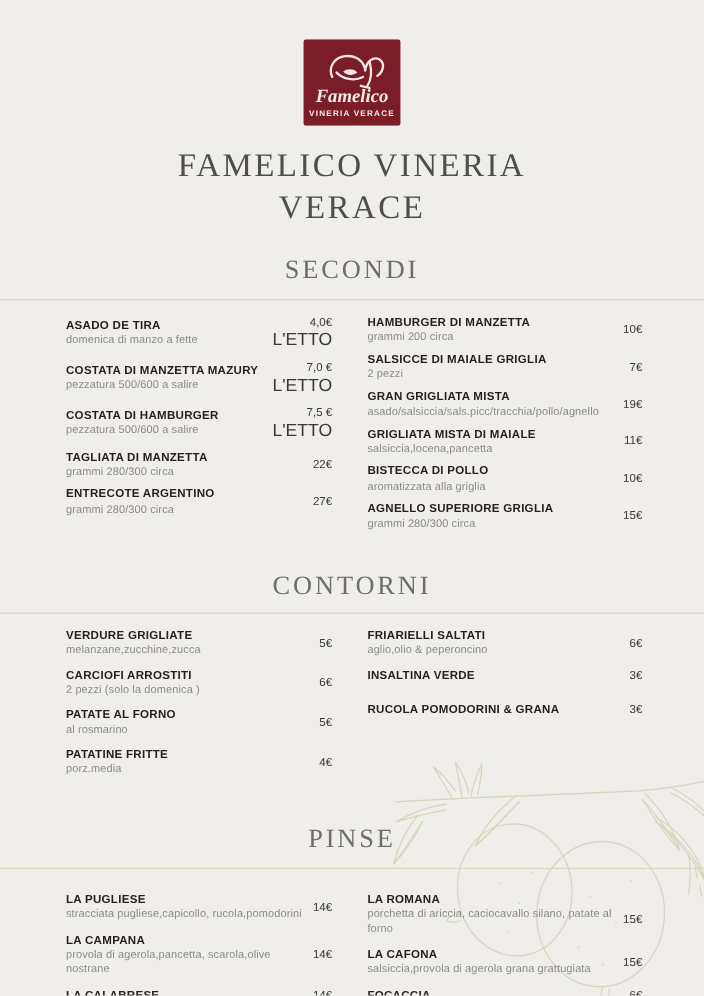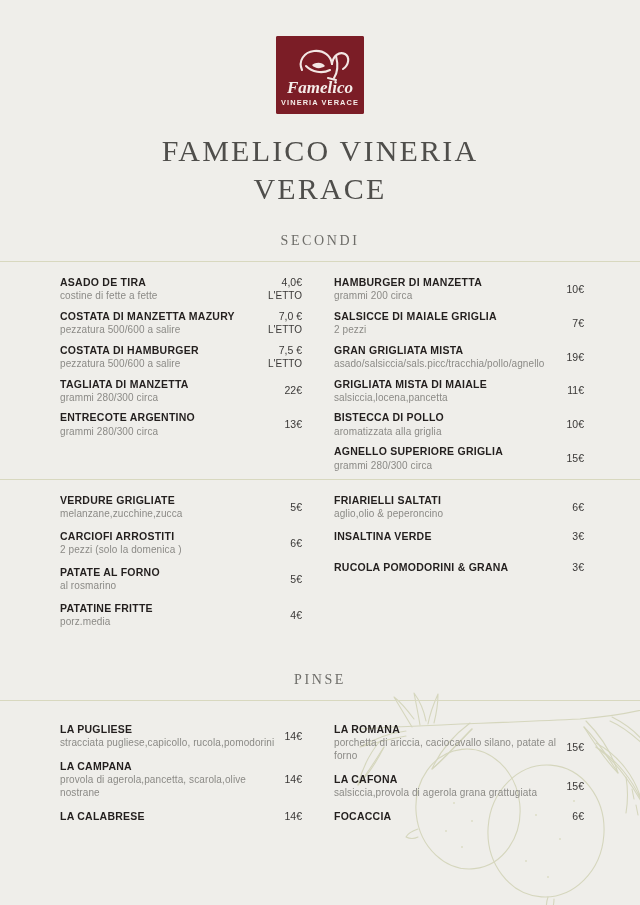--- a/index.html
+++ b/index.html
@@ -63,21 +63,21 @@
     letter-spacing: 2.2px;
     color: #4f4e4b;
   }
 
   
   .section-head {
     position: relative;
     z-index: 2;
     text-align: center;
     font-family: "Liberation Serif", serif;
-    font-size: 14px;
+    font-size: 24px;
     letter-spacing: 2.6px;
     color: #6e6d69;
     font-weight: 400;
   }
   .rule {
     position: relative;
     z-index: 2;
     height: 1px;
     background: #d8d8bf;
     width: 100%;
@@ -127,21 +127,21 @@
     flex: 0 0 auto;
     text-align: right;
     font-size: 10.5px;
     color: #3a3837;
     padding-left: 10px;
     line-height: 1.25;
     white-space: nowrap;
   }
   .item-price .unit {
     display: block;
-    font-size: 10px;
+    font-size: 16px;
     color: #3a3837;
     line-height: 1.3;
   }
 
   
   .sec-secondi  { margin-top: 14px; }
   .sec-contorni { margin-top: 14px; }
   .sec-pinse    { margin-top: 22px; }
 
   .sec-pinse .item { margin-bottom: 10px; }
@@ -221,21 +221,21 @@
 
   <div class="section-head head-secondi">SECONDI</div>
   <div class="rule"></div>
 
   <div class="menu-section sec-secondi">
     <div class="col left">
 
       <div class="item">
         <div class="item-text">
           <div class="item-name">ASADO DE TIRA</div>
-          <div class="item-desc">costine di fette a fette</div>
+          <div class="item-desc">domenica di manzo a fette</div>
         </div>
         <div class="item-price">
           <span>4,0€</span>
           <span class="unit">L'ETTO</span>
         </div>
       </div>
 
       <div class="item">
         <div class="item-text">
           <div class="item-name">COSTATA DI MANZETTA MAZURY</div>
@@ -267,21 +267,21 @@
           <span>22€</span>
         </div>
       </div>
 
       <div class="item">
         <div class="item-text">
           <div class="item-name">ENTRECOTE ARGENTINO</div>
           <div class="item-desc">grammi 280/300 circa</div>
         </div>
         <div class="item-price">
-          <span>13€</span>
+          <span>27€</span>
         </div>
       </div>
 
     </div>
 
     <div class="col right">
 
       <div class="item">
         <div class="item-text">
           <div class="item-name">HAMBURGER DI MANZETTA</div>
@@ -338,20 +338,21 @@
           <div class="item-desc">grammi 280/300 circa</div>
         </div>
         <div class="item-price">
           <span>15€</span>
         </div>
       </div>
 
     </div>
   </div>
 
+  <div class="section-head head-contorni">CONTORNI</div>
   <div class="rule"></div>
 
   <div class="menu-section sec-contorni">
     <div class="col left">
 
       <div class="item">
         <div class="item-text">
           <div class="item-name">VERDURE GRIGLIATE</div>
           <div class="item-desc">melanzane,zucchine,zucca</div>
         </div>

